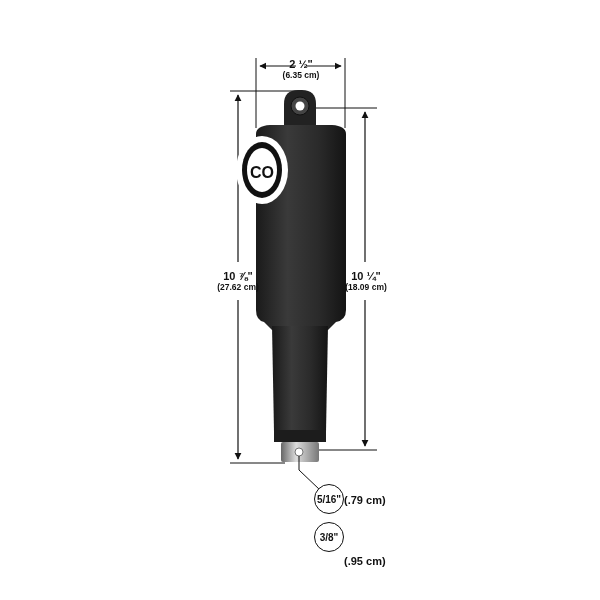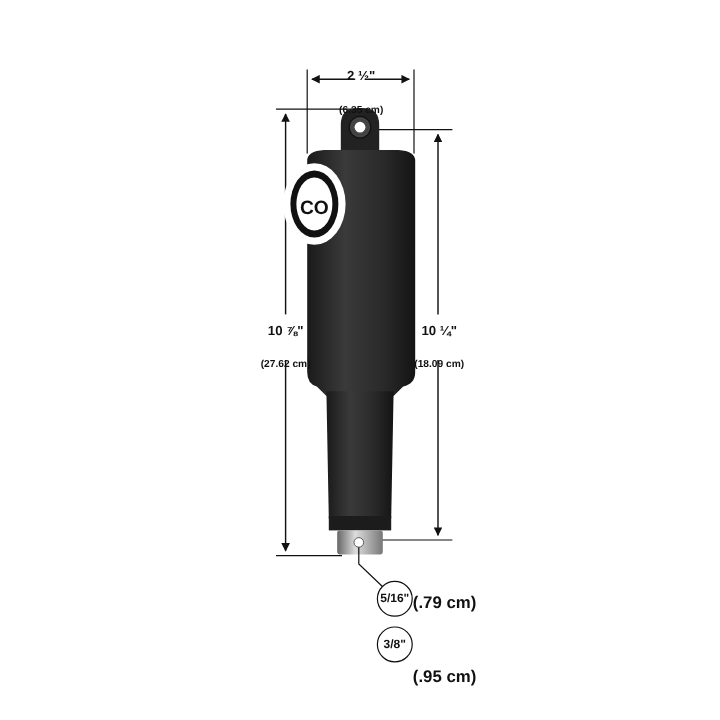--- a/index.html
+++ b/index.html
@@ -1,22 +1,22 @@
 <!DOCTYPE html>
 <html><head>
 <meta charset="utf-8">
 <style>
   html,body{margin:0;padding:0;background:#fff;}
   #stage{position:relative;width:600px;height:600px;background:#fff;overflow:hidden;font-family:"Liberation Sans",sans-serif;}
   svg{position:absolute;left:0;top:0;}
   .lbl{position:absolute;text-align:center;color:#111;font-weight:bold;line-height:1.15;}
   .big{font-size:11px;}
-  .small{font-size:8.5px;margin-top:16px;}
+  .small{font-size:8.5px;}
   .circ{position:absolute;width:30px;height:30px;border:1.5px solid #111;border-radius:50%;background:#fff;display:flex;align-items:center;justify-content:center;font-size:10px;font-weight:bold;color:#111;box-sizing:border-box;}
-  .cm{position:absolute;font-size:14px;font-weight:bold;color:#111;}
+  .cm{position:absolute;font-size:11px;font-weight:bold;color:#111;}
 </style>
 </head>
 <body>
 
 <div id="stage">
   <svg width="600" height="600" viewBox="0 0 600 600">
     <defs>
       <linearGradient id="bodyG" x1="0" x2="1">
         <stop offset="0" stop-color="#1a1a1a"></stop>
         <stop offset="0.35" stop-color="#3a3a3a"></stop>

